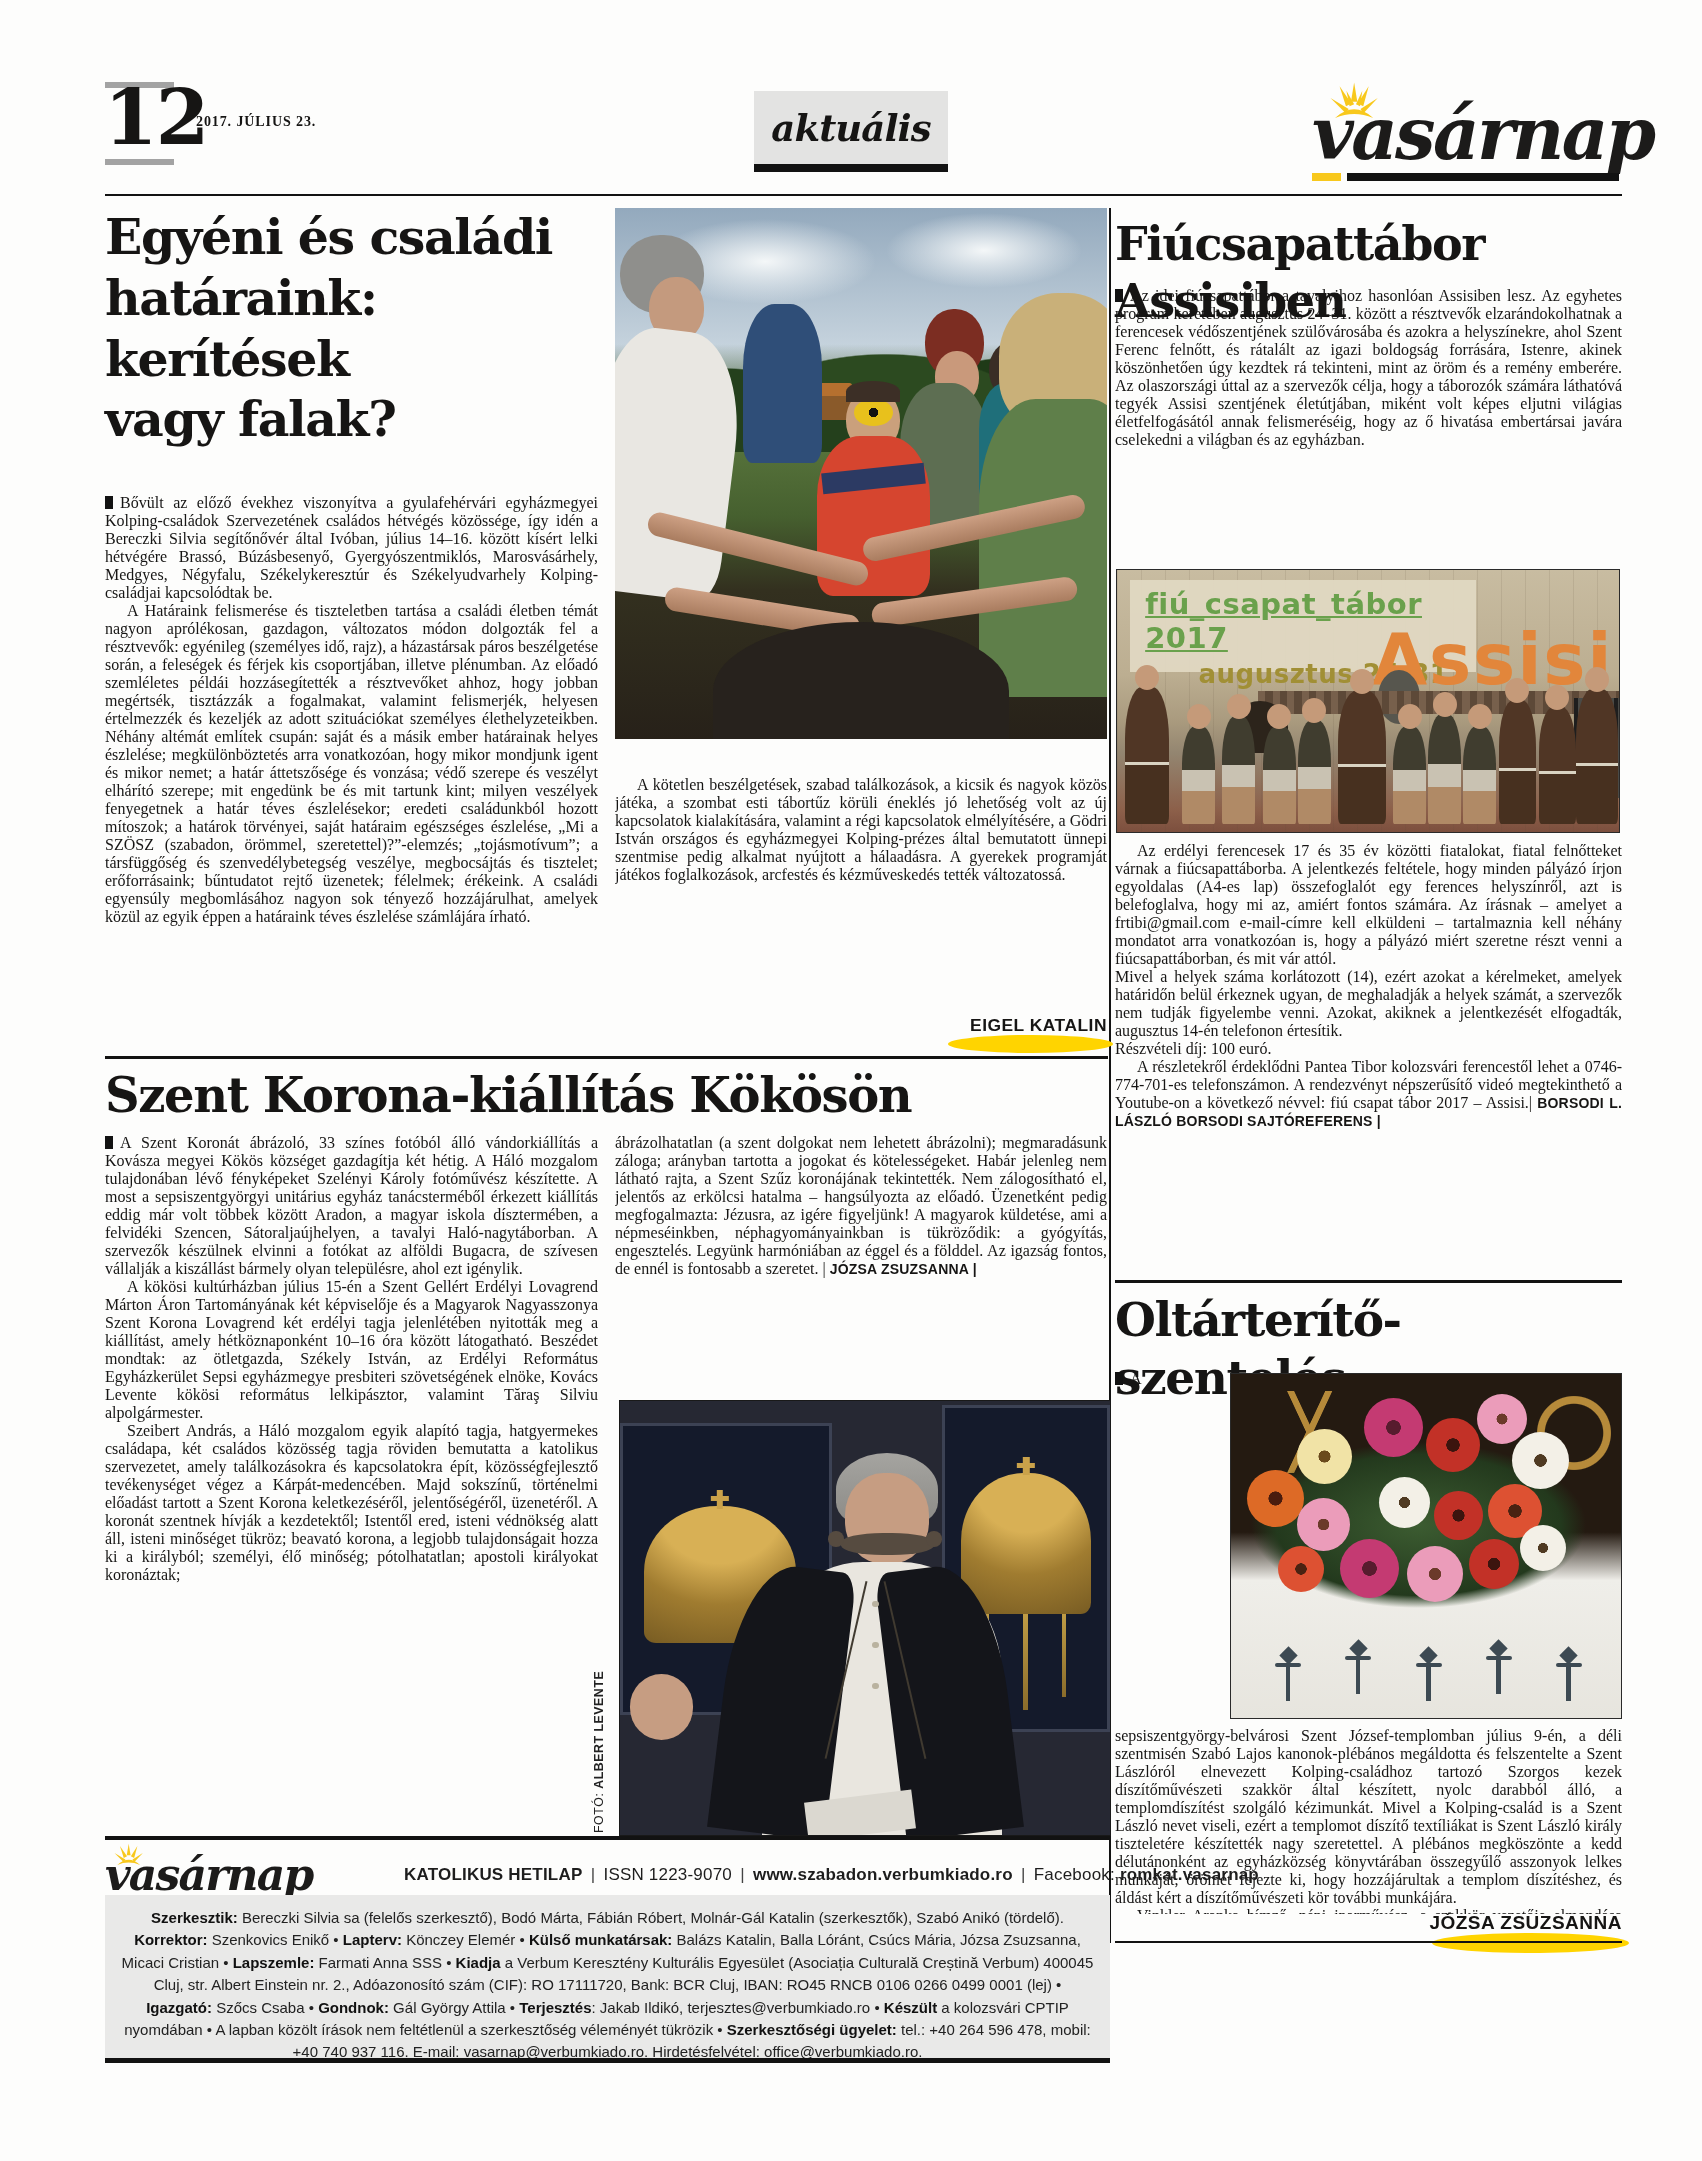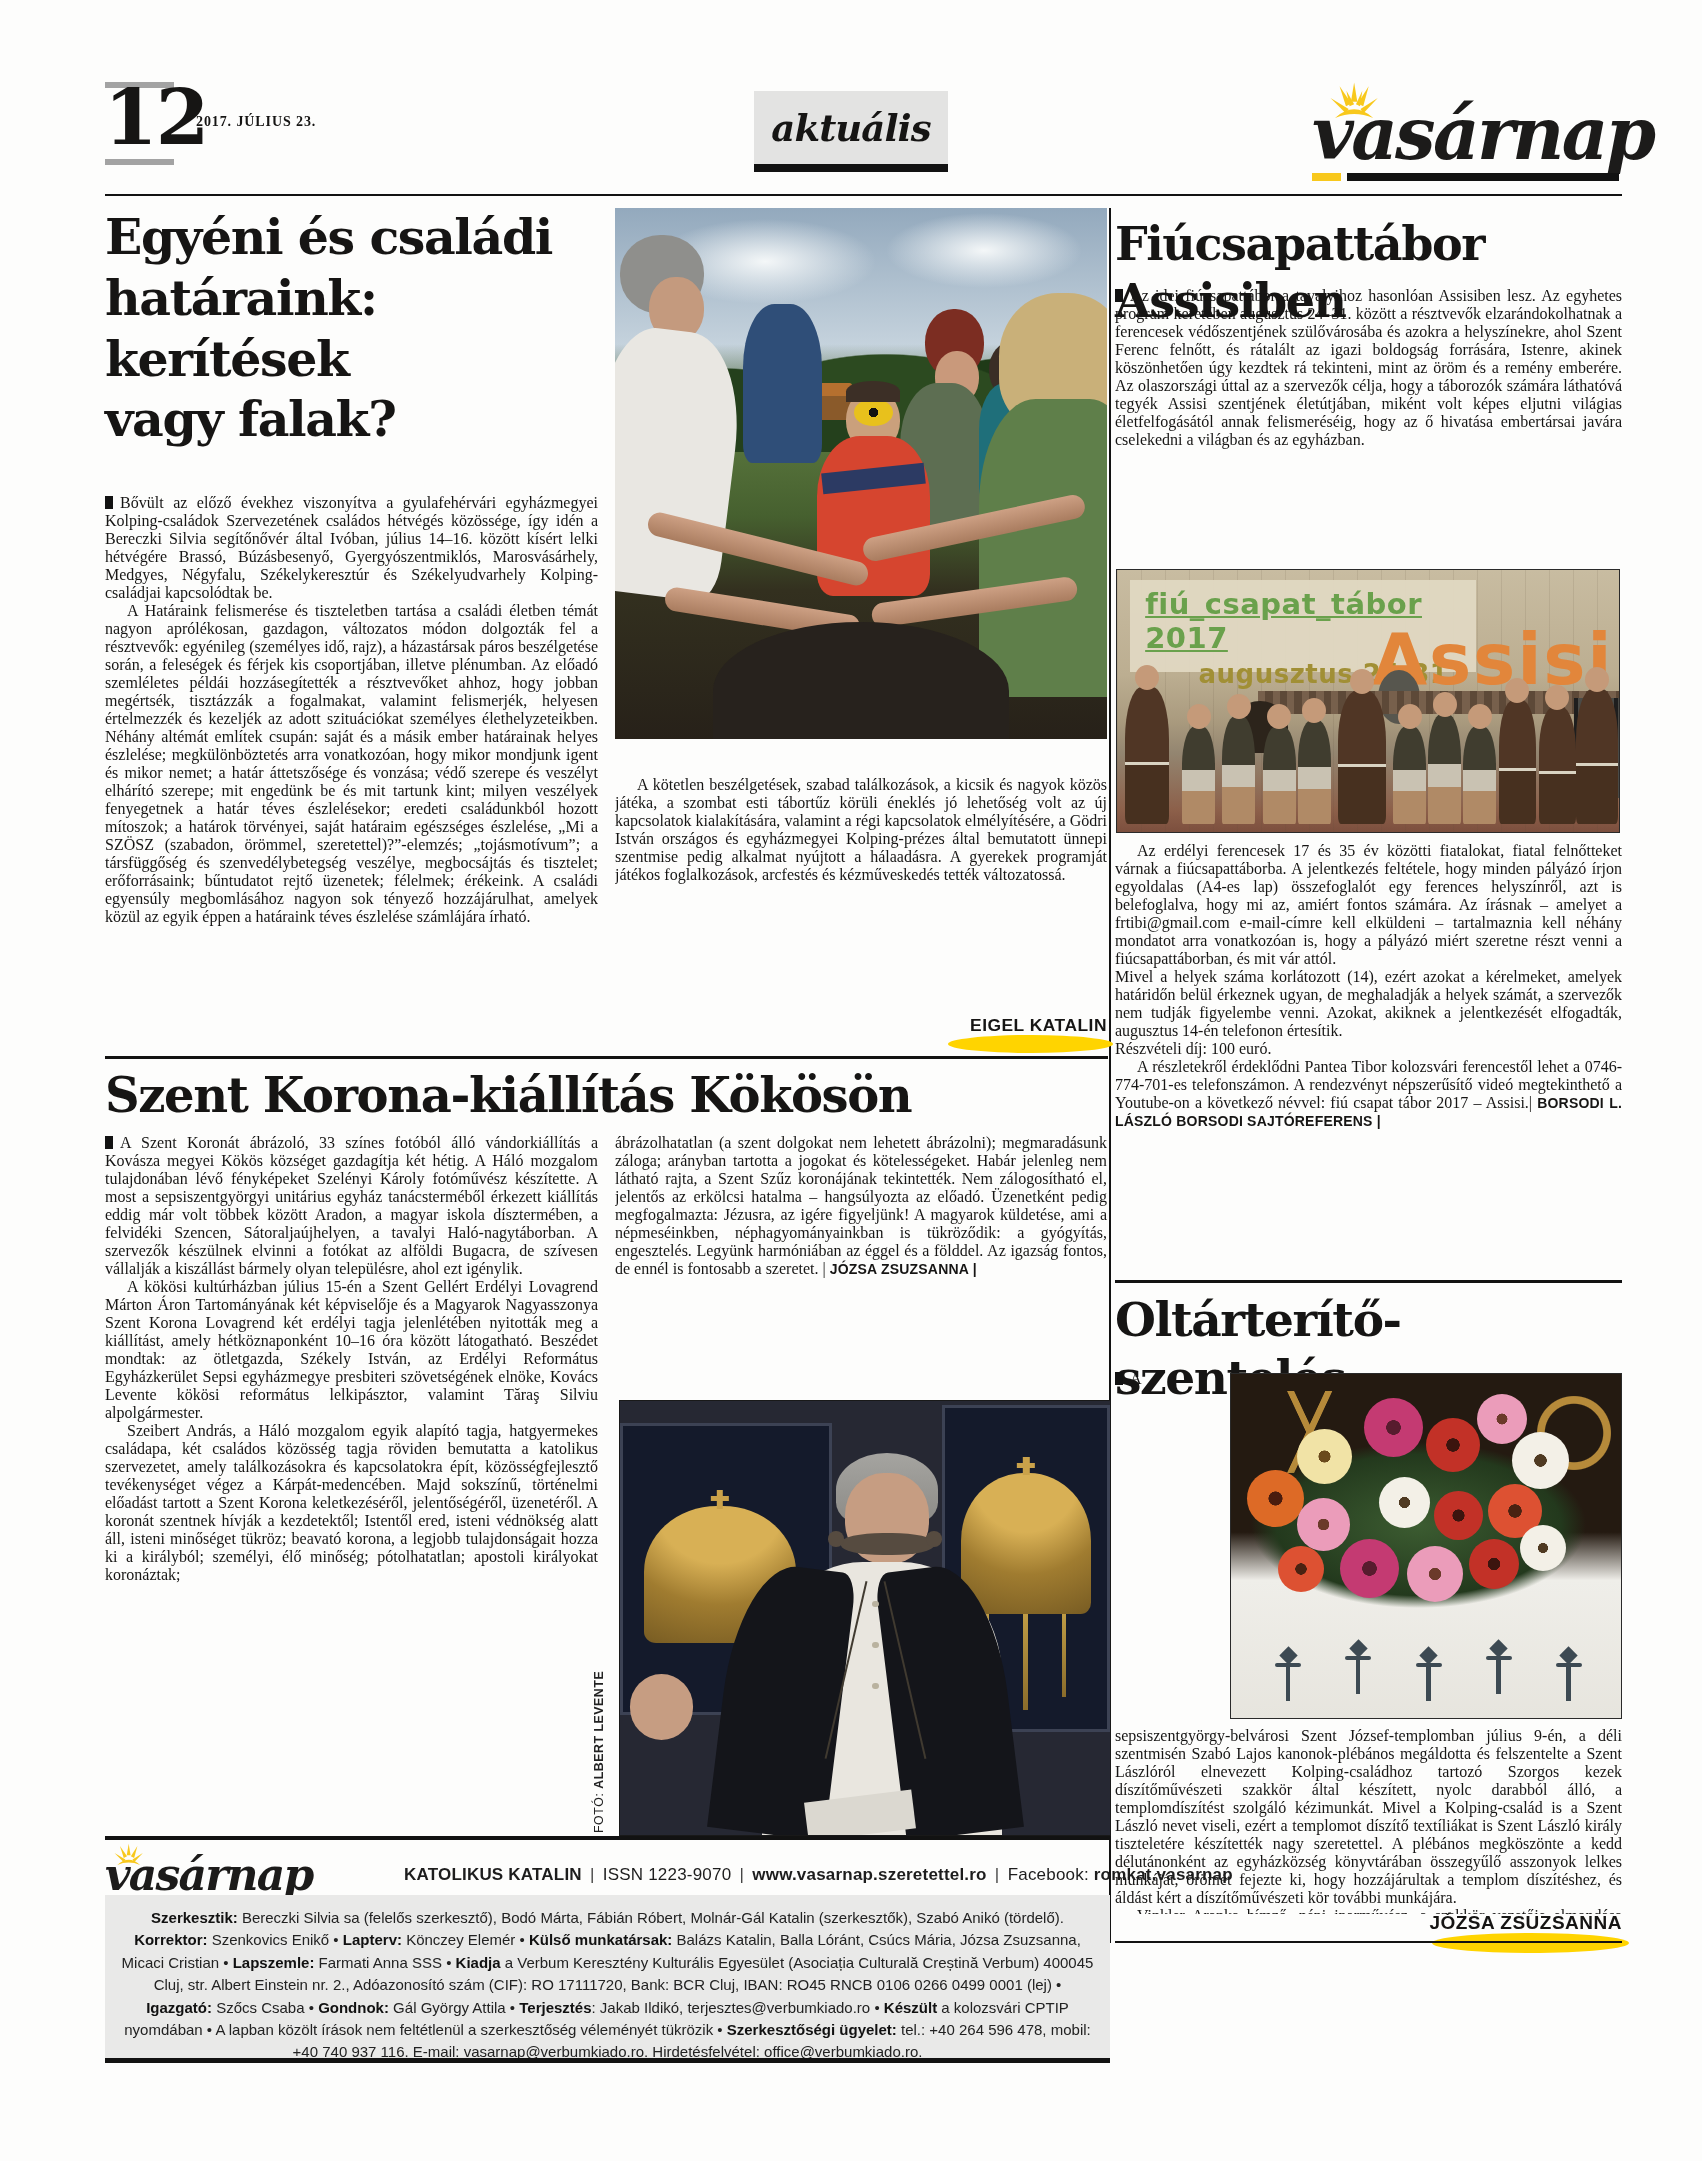--- a/index.html
+++ b/index.html
@@ -356,21 +356,21 @@
       </g>
     </svg>
     <span class="word" style="position:absolute;left:0;top:4.6px;font-size:44px;letter-spacing:-1.8px;">vasárnap</span>
     <div class="underline" style="top:54px;height:5.5px;width:192px;">
       <div class="y" style="width:19px;height:5.5px;margin-right:3.7px;"></div>
       <div class="b" style="flex:1;height:5.5px;"></div>
     </div>
   </div>
 
   <div id="f-info">
-    <b>KATOLIKUS KATALIN</b><span class="sp">|</span><span>ISSN 1223-9070</span><span class="sp">|</span><b>www.vasarnap.szeretettel.ro</b><span class="sp">|</span><span>Facebook: </span><b>romkat.vasarnap</b>
+    <b>KATOLIKUS HETILAP</b><span class="sp">|</span><span>ISSN 1223-9070</span><span class="sp">|</span><b>www.szabadon.verbumkiado.ro</b><span class="sp">|</span><span>Facebook: </span><b>romkat.vasarnap</b>
   </div>
 
   <div id="f-gray">
     <p class="credits">
       <b>Szerkesztik:</b><span> Bereczki Silvia sa (felelős szerkesztő), Bodó Márta, Fábián Róbert, Molnár-Gál Katalin (szerkesztők), Szabó Anikó (tördelő). </span><b>Korrektor:</b><span> Szenkovics Enikő • </span><b>Lapterv:</b><span> Könczey Elemér • </span><b>Külső munkatársak:</b><span> Balázs Katalin, Balla Lóránt, Csúcs Mária, Józsa Zsuzsanna, Micaci Cristian • </span><b>Lapszemle:</b><span> Farmati Anna SSS • </span><b>Kiadja</b><span> a Verbum Keresztény Kulturális Egyesület (Asociația Culturală Creștină Verbum) 400045 Cluj, str. Albert Einstein nr. 2., Adóazonosító szám (CIF): RO 17111720, Bank: BCR Cluj, IBAN: RO45 RNCB 0106 0266 0499 0001 (lej) • </span><b>Igazgató:</b><span> Szőcs Csaba • </span><b>Gondnok:</b><span> Gál György Attila • </span><b>Terjesztés</b><span>: Jakab Ildikó, terjesztes@verbumkiado.ro • </span><b>Készült</b><span> a kolozsvári CPTIP nyomdában • A lapban közölt írások nem feltétlenül a szerkesztőség véleményét tükrözik • </span><b>Szerkesztőségi ügyelet:</b><span> tel.: +40 264 596 478, mobil: +40 740 937 116. E-mail: vasarnap@verbumkiado.ro. Hirdetésfelvétel: office@verbumkiado.ro.</span>
     </p>
   </div>
   <div class="hrule" style="left:105px;top:2058px;width:1005px;height:4.6px;"></div>
 
 </div>

